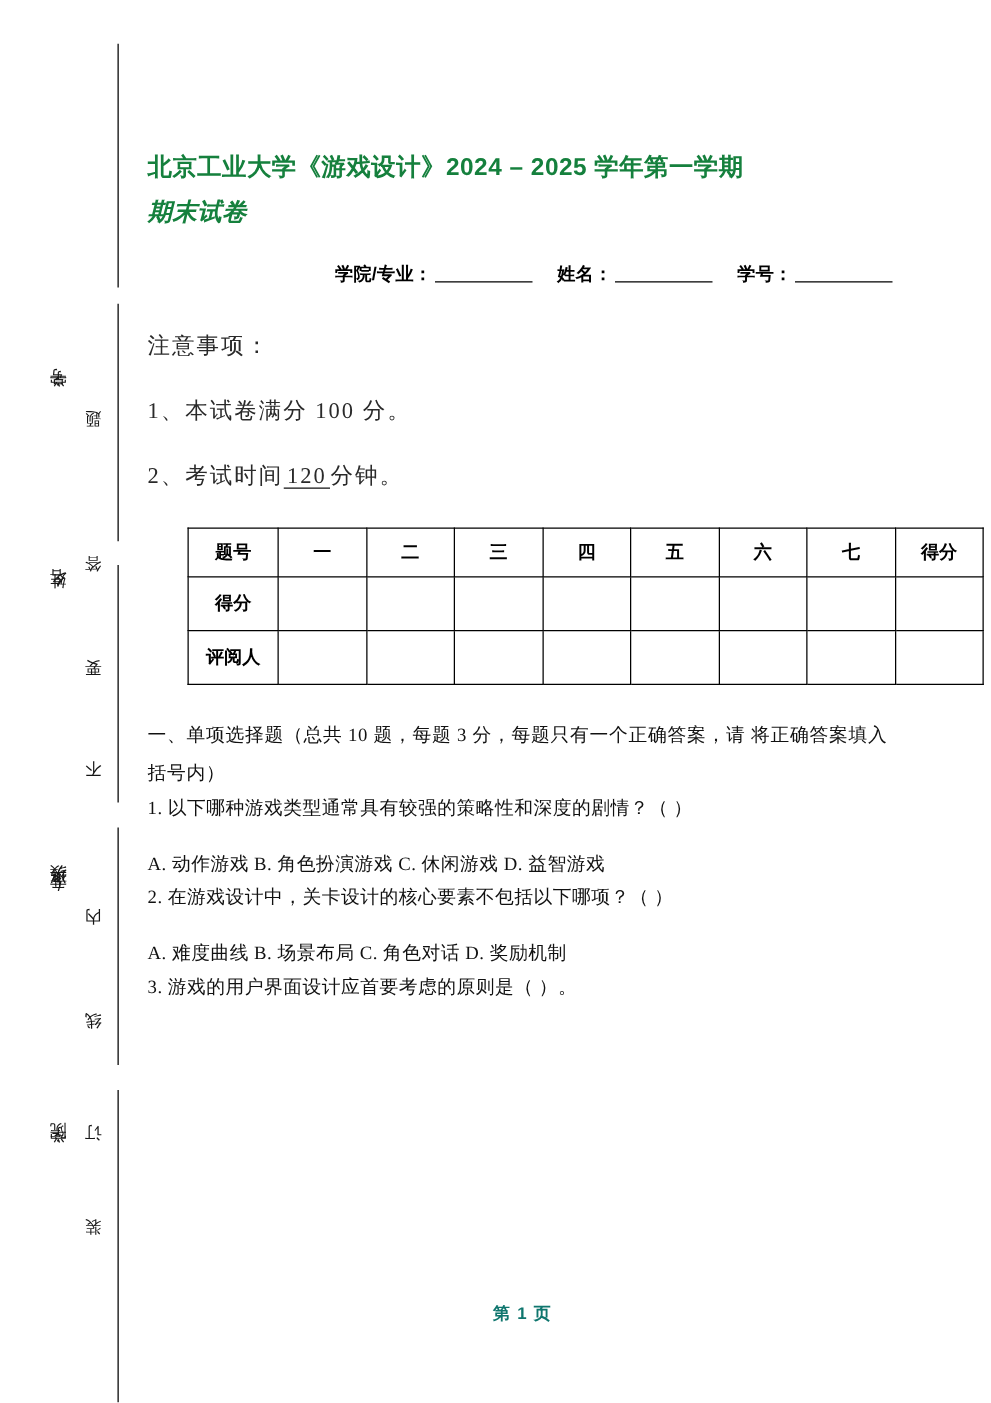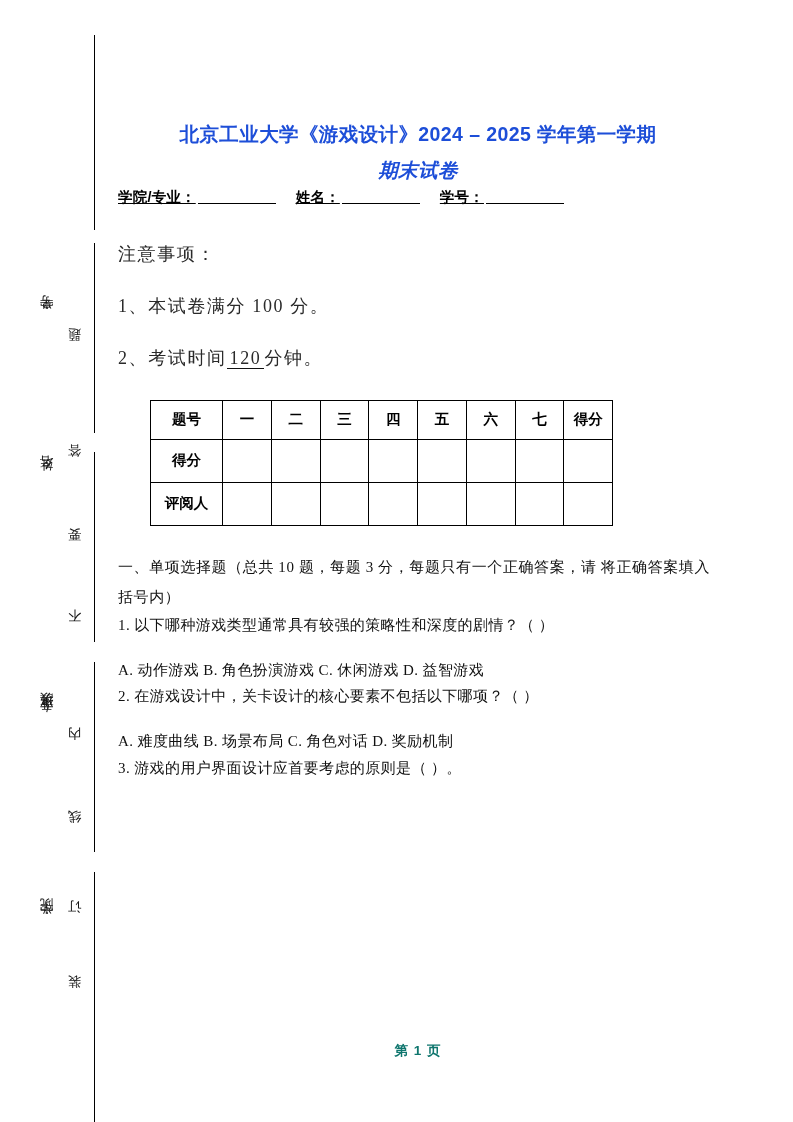--- a/index.html
+++ b/index.html
@@ -73,38 +73,38 @@
   #content {
     position: absolute;
     left: 118px;
     top: 0;
     width: 600px;
   }
 
   #doc-title {
     margin: 0;
     padding-top: 116px;
-    text-align: center;
+    text-align: left;
     font-family: "Liberation Sans", "DejaVu Sans", sans-serif;
     font-weight: bold;
     font-size: 19.5px;
     line-height: 36px;
     letter-spacing: 0.4px;
-    color: #1d4ed8;
+    color: #15803d;
   }
   #doc-title .title-l2 { display: block; font-style: italic; }
 
   #info-line {
-    text-align: left;
+    margin-top: 22px;
+    text-align: right;
     font-family: "Liberation Sans", "DejaVu Sans", sans-serif;
     font-weight: bold;
     font-size: 14.5px;
     letter-spacing: 0.2px;
     white-space: nowrap;
-    text-decoration: underline;
   }
   #info-line .blank {
     display: inline-block;
     width: 78px;
     border-bottom: 1.4px solid #000;
     vertical-align: -2px;
     margin: 0 4px 0 2px;
   }
   #info-line .gap { display: inline-block; width: 16px; }
 
@@ -119,21 +119,21 @@
   .notice-item .filled {
     border-bottom: 1.3px solid #111;
     padding: 0 3px;
   }
 
   
   #score-table {
     margin-top: 24px;
     margin-left: 32px;
     border-collapse: collapse;
-    width: 463px;
+    width: 637px;
     table-layout: fixed;
   }
   #score-table td {
     border: 1.3px solid #000;
     height: 36px;
     text-align: center;
     vertical-align: middle;
     font-family: "Liberation Sans", "DejaVu Sans", sans-serif;
     font-weight: bold;
     font-size: 14.5px;

